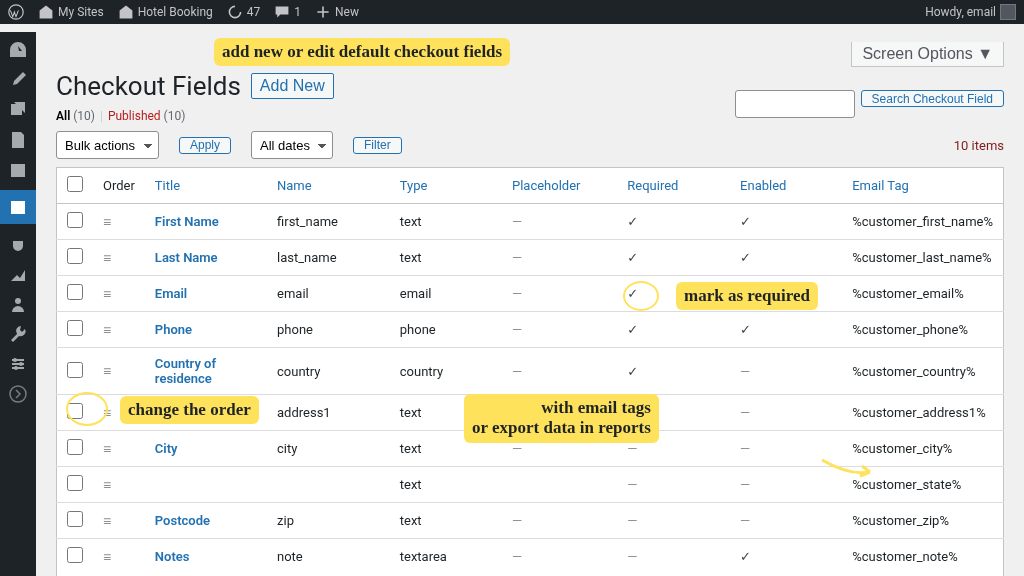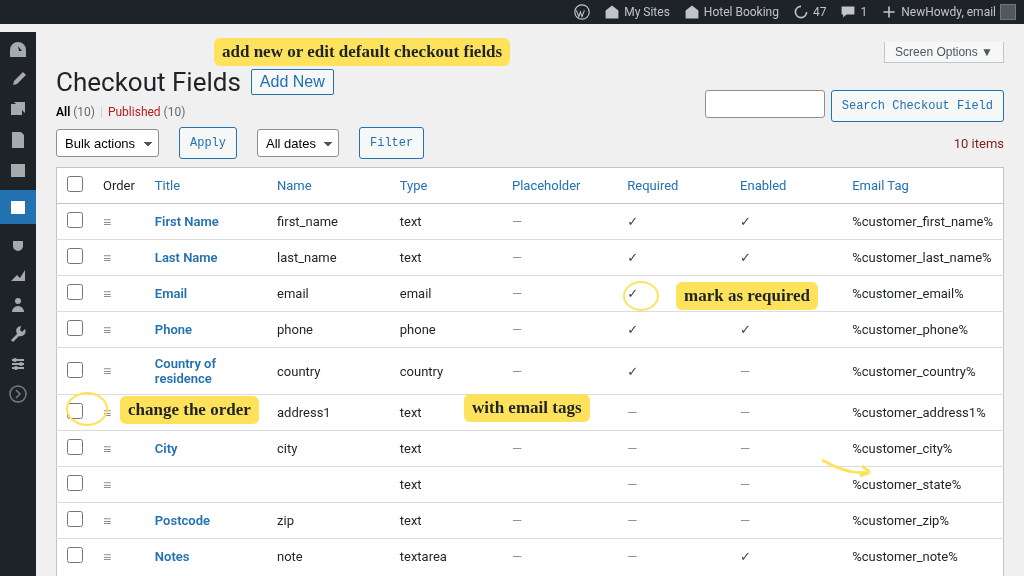--- a/index.html
+++ b/index.html
@@ -1,48 +1,48 @@
 <!DOCTYPE html>
 <html><head>
 <meta charset="utf-8">
 <style>
   * { box-sizing: border-box; margin: 0; padding: 0; }
   body { font-family: -apple-system, BlinkMacSystemFont, "Segoe UI", Roboto, sans-serif; font-size: 13px; color: #1d2327; background: #f0f0f1; width: 1024px; height: 576px; overflow: hidden; position: relative; }
   a { color: #b91c1c; text-decoration: none; }
 
   
-  .adminbar { height: 18px; background: #1d2327; color: #c3c4c7; display: flex; align-items: center; padding: 12px 8px; font-size: 12px; justify-content: flex-end; }
+  .adminbar { height: 18px; background: #1d2327; color: #c3c4c7; display: flex; align-items: center; padding: 12px 8px; font-size: 12px; justify-content: space-between; }
   .adminbar .left, .adminbar .right { display: flex; align-items: center; gap: 14px; }
   .adminbar .item { display: flex; align-items: center; gap: 4px; cursor: pointer; }
   .adminbar svg { width: 16px; height: 16px; fill: #c3c4c7; }
   .adminbar .right .avatar { width: 16px; height: 16px; background: #50575e; border: 1px solid #72777c; }
 
   
   .sidebar { position: absolute; top: 32px; left: 0; width: 36px; height: 544px; background: #1d2327; display: flex; flex-direction: column; align-items: center; padding-top: 8px; gap: 10px; }
   .sidebar .icon { width: 20px; height: 20px; fill: #a7aaad; cursor: pointer; }
   .sidebar .icon.active-bg { background: #2271b1; width: 36px; height: 34px; display: flex; align-items: center; justify-content: center; }
   .sidebar .icon.active-bg svg { fill: #fff; width: 20px; height: 20px; }
   .sidebar svg { width: 20px; height: 20px; fill: #a7aaad; }
   .sidebar .collapse { fill: #787c82; }
 
   
   .content { position: absolute; top: 32px; left: 36px; right: 0; bottom: 0; padding: 10px 20px 0 20px; overflow-y: auto; }
   .screen-options { text-align: right; margin-bottom: 4px;}
-  .screen-options button { background: #f6f7f7; border: 1px solid #c3c4c7; border-top: none; padding: 3px 10px; font-size: 12px; color: #50575e; cursor: pointer; }
+  .screen-options button { background: #f6f7f7; border: 1px solid #c3c4c7; border-top: none; padding: 3px 10px; font-size: 16px; color: #50575e; cursor: pointer; }
   .heading { display: flex; align-items: center; gap: 10px; margin-bottom: 8px;}
   .heading h1 { font-size: 26px; font-weight: 400; color: #1d2327; }
   .btn-add { border: 1px solid #2271b1; color: #2271b1; padding: 3px 8px; font-size: 16px; border-radius: 2px; background: #f6f7f7; cursor: pointer; }
   .subsubsub { font-size: 12px; margin-bottom: 8px; color: #646970;}
   .subsubsub .sep { color: #ccc; padding: 0 2px;}
   .subsubsub .current { font-weight: 600; color: #000;}
 
   .tablenav { display: flex; align-items: center; gap: 20px; margin-bottom: 8px; }
   .tablenav .right-info { margin-left: auto; font-size: 13px; color: #7f1d1d;}
   select { height: 28px; border: 1px solid #8c8f94; border-radius: 3px; padding: 0 22px 0 8px; background: #fff; font-size: 13px; appearance: none; background-image: linear-gradient(45deg, transparent 48%, #555 48%), linear-gradient(-45deg, transparent 48%, #555 48%); background-position: right 10px top 12px, right 6px top 12px; background-size: 4px 4px; background-repeat: no-repeat;}
-  .btn-secondary { height: 32px; border: 1px solid #2271b1; color: #2271b1; background: #f6f7f7; padding: 0 10px; border-radius: 3px; cursor: pointer; font-size: 12px; font-family: Liberation Mono, monospace;}
+  .btn-secondary { height: 17px; border: 1px solid #2271b1; color: #2271b1; background: #f6f7f7; padding: 0 10px; border-radius: 3px; cursor: pointer; font-size: 12px;}
 
   .search-bar { position: absolute; top: 58px; right: 20px; display: flex; gap: 6px;}
   .search-bar input { height: 28px; width: 120px; border: 1px solid #8c8f94; border-radius: 3px; padding: 0 6px; }
 
   table { width: 100%; border-collapse: collapse; background: #fff; border: 1px solid #c3c4c7; }
   table th, table td { text-align: left; padding: 8px 10px; font-size: 13px; vertical-align: middle; }
   table thead th, table tfoot th { font-weight: 400; color: #2271b1; border-bottom: 1px solid #c3c4c7; }
   table thead th:first-child, table tfoot th:first-child, table thead th:nth-child(2), table tfoot th:nth-child(2) { color: #1d2327; }
   table tbody tr { border-top: 1px solid #dcdcde; }
   .col-cb { width: 28px; }
@@ -331,16 +331,17 @@
 
 </div>
 
 <div class="annotation" style="top:40px; left:216px">add new or edit default checkout fields</div>
 <div class="annotation" style="top:284px; left:678px">mark as required</div>
 <div class="circle-scribble" style="top:281px; left:623px; width:36px; height:30px;"></div>
 <div class="annotation" style="top:398px; left:122px">change the order</div>
 <div class="circle-scribble" style="top:392px; left:66px; width:42px; height:34px;"></div>
 <div class="annotation multi" style="top:396px; left:466px">
   <div>with email tags</div>
+  <div>or export data in reports</div>
 </div>
 <svg class="arrow" style="top:450px; left:820px;" width="60" height="30">
     <path d="M2 10 Q 30 26 50 22 M50 22 l-8 -6 M50 22 l-10 4" stroke="#ffe25b" stroke-width="3" fill="none"></path>
   </svg>
 
 </body></html>

